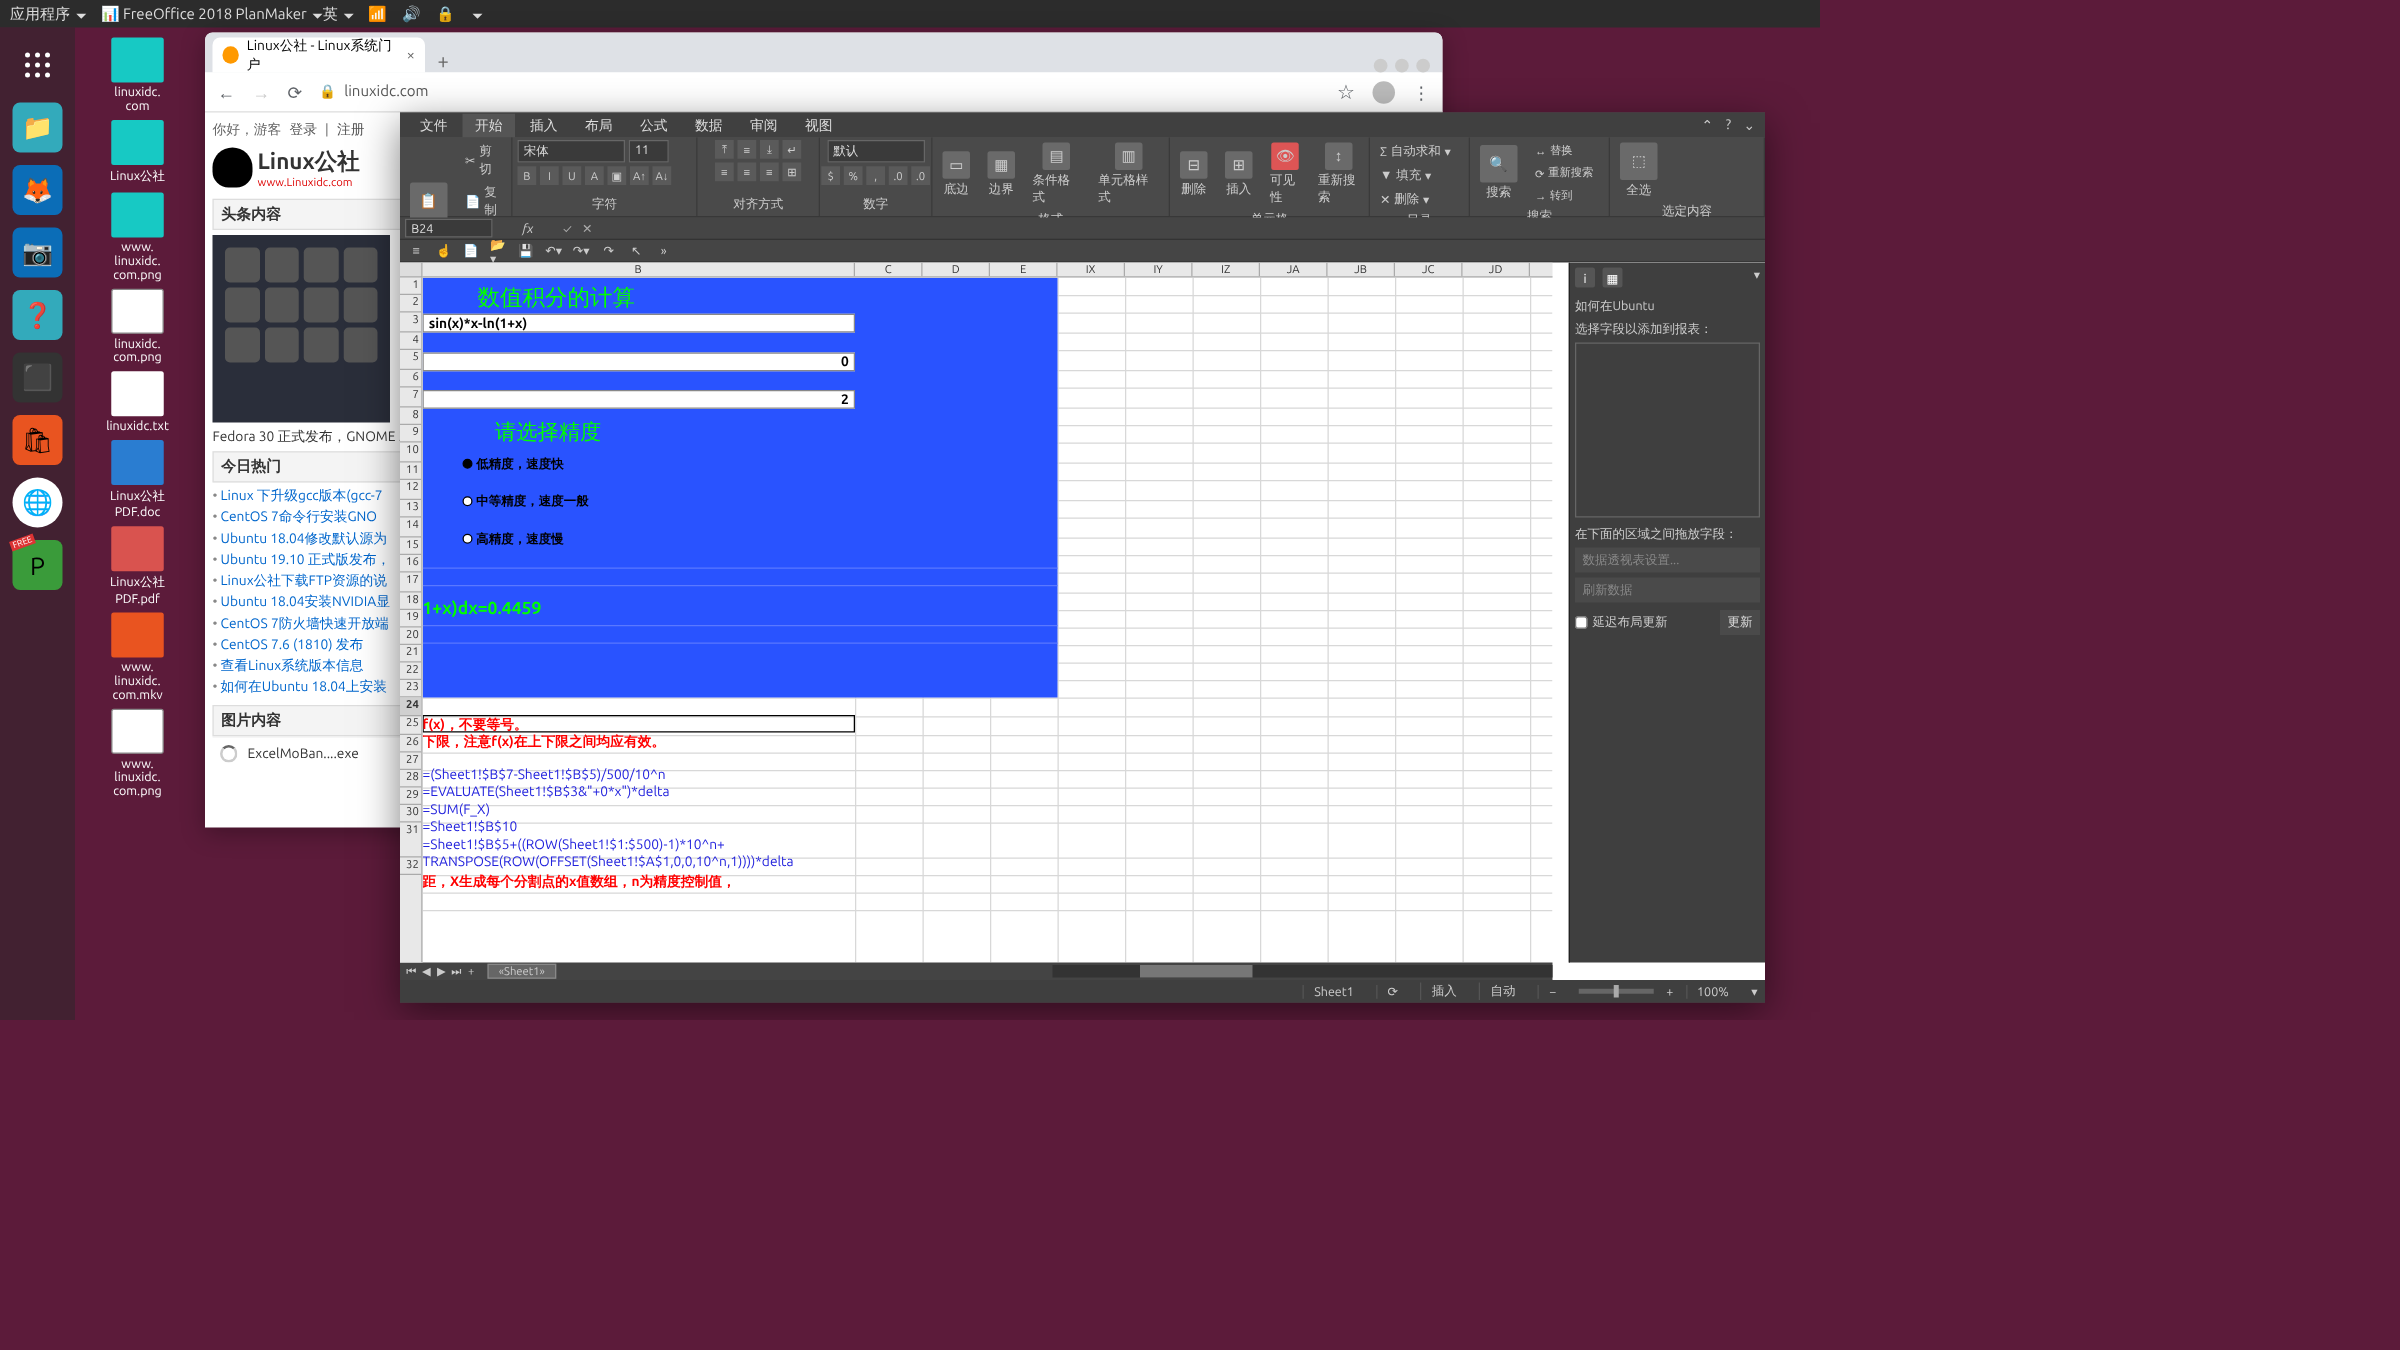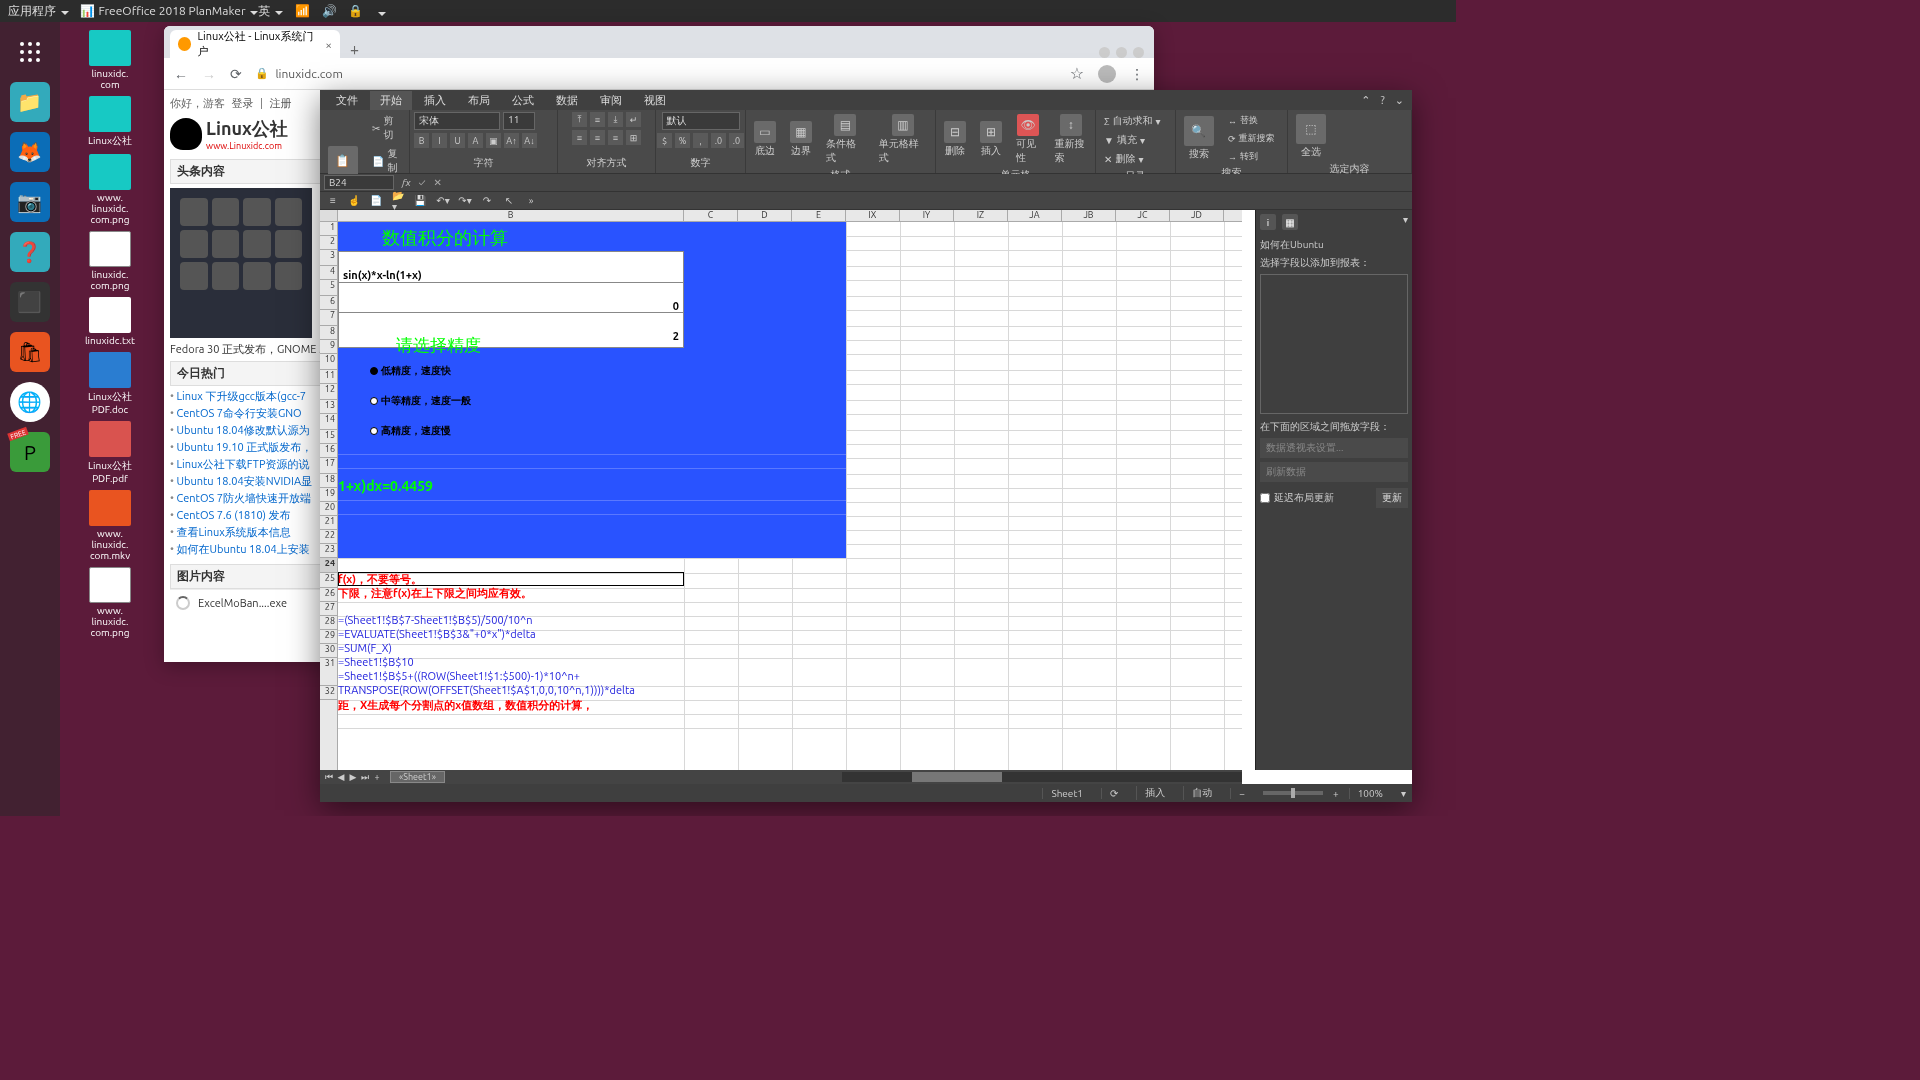--- a/index.html
+++ b/index.html
@@ -86,21 +86,21 @@
 .rbtn { color: #ccc; font-size: 10px; display: flex; flex-direction: column; align-items: center; gap: 1px; padding: 2px 4px; }
 .rbtn .ico { width: 22px; height: 22px; background: #6a6a6a; border-radius: 2px; display:flex;align-items:center;justify-content:center;font-size:12px; }
 .rbtn.big .ico { width: 30px; height: 30px; }
 .rsel { background: #3a3a3a; color: #ddd; font-size: 10px; padding: 1px 4px; border: 1px solid #666; }
 .fontname { width: 86px; } .fontsize { width: 32px; }
 .minibtns { display: flex; gap: 3px; }
 .minibtn { width: 15px; height: 15px; background: #5a5a5a; color: #ccc; font-size: 9px; display:flex;align-items:center;justify-content:center; }
 
 .cellref-row { height: 18px; background: #454545; display: flex; align-items: center; border-bottom: 1px solid #333; }
 .cellref { width: 70px; background: #3a3a3a; color: #ddd; font-size: 10px; padding: 1px 4px; border: 1px solid #666; margin: 0 4px; }
-.fx { color: #ccc; font-size: 10px; font-style: italic; margin: 0 4px; }
+.fx { color: #ccc; font-size: 10px; font-style: italic; margin: 0 20px; }
 .fbar-btns { display:flex; gap:8px; color:#aaa; font-size:10px; margin-left:4px;}
 
 .qat { height: 18px; background: #454545; display: flex; align-items: center; gap: 8px; padding: 0 6px; border-bottom: 1px solid #333; }
 .qat .qb { width: 14px; height: 14px; color: #ccc; font-size: 10px; display:flex;align-items:center;justify-content:center; }
 
 .sheet-area { flex: 1; display: flex; background: #fff; position: relative; overflow: hidden; }
 .colheads { position: absolute; top: 0; left: 18px; right: 170px; height: 12px; background: #e8e8e8; display: flex; border-bottom: 1px solid #aaa; z-index:2;}
 .ch { border-right: 1px solid #aaa; text-align: center; font-size: 9px; color: #333; }
 .ch.b { width: 346px; } .ch.col { width: 54px; }
 .rowheads { position: absolute; top: 12px; left: 0; width: 18px; bottom: 14px; background: #e8e8e8; border-right: 1px solid #aaa; z-index:2;}
@@ -108,21 +108,21 @@
 .rh.sel { background: #d0d0d0; font-weight: bold; }
 .corner { position:absolute; top:0;left:0;width:18px;height:12px;background:#ddd;border-right:1px solid #aaa;border-bottom:1px solid #aaa;z-index:3;}
 
 .grid { position: absolute; top: 12px; left: 18px; right: 170px; bottom: 14px; overflow: hidden; }
 .grid-bg { position: absolute; inset: 0; }
 .gc-v { position: absolute; top: 0; bottom: 0; border-right: 1px solid #d8d8d8; }
 .gc-h { position: absolute; left: 0; right: 0; border-bottom: 1px solid #d8d8d8; }
 .bluearea { position: absolute; top: 0; left: 0; width: 508px; height: 336px; background: #2953ff; }
 .titletxt { position: absolute; top: 4px; left: 44px; color: #0f0; font-size: 18px; font-family: serif; }
 .subtitletxt { position: absolute; top: 112px; left: 58px; color: #0f0; font-size: 17px; font-family: serif; }
-.whitecell { position: absolute; left: 0; width: 346px; background: #fff; border: 1px solid #888; font-size: 11px; padding: 17px 4px; font-weight: bold; }
+.whitecell { position: absolute; left: 0; width: 346px; background: #fff; border: 1px solid #888; font-size: 11px; padding: 1px 4px; font-weight: bold; }
 .wc1 { top: 29px; height: 15px; }
 .wc2 { top: 60px; height: 15px; text-align: right; }
 .wc3 { top: 90px; height: 15px; text-align: right; }
 .radio-row { position: absolute; left: 32px; font-size: 10px; display: flex; align-items: center; gap: 3px; font-weight:bold;}
 .radio-dot { width: 8px; height: 8px; border-radius: 50%; background: #fff; border: 1px solid #000; }
 .result { position: absolute; top: 256px; left: 0; color: #0f0; font-size: 14px; font-weight: bold; }
 .bline { position:absolute; left:0; width:508px; border-top:1px solid #5a78ff; }
 
 .selrow { position: absolute; top: 350px; left: 0; width: 346px; height: 14px; border: 1px solid #000; }
 .redtxt { position: absolute; left: 0; color: #f00; font-size: 11px; font-weight: bold; }
@@ -636,21 +636,21 @@
       <div class="bline" style="top:292px"></div>
       <div class="selrow"></div>
       <div class="redtxt" style="top:350px">f(x)，不要等号。</div>
       <div class="redtxt" style="top:364px">下限，注意f(x)在上下限之间均应有效。</div>
       <div class="bluetxt" style="top:392px">=(Sheet1!$B$7-Sheet1!$B$5)/500/10^n</div>
       <div class="bluetxt" style="top:406px">=EVALUATE(Sheet1!$B$3&amp;"+0*x")*delta</div>
       <div class="bluetxt" style="top:420px">=SUM(F_X)</div>
       <div class="bluetxt" style="top:434px">=Sheet1!$B$10</div>
       <div class="bluetxt" style="top:448px">=Sheet1!$B$5+((ROW(Sheet1!$1:$500)-1)*10^n+</div>
       <div class="bluetxt" style="top:462px">TRANSPOSE(ROW(OFFSET(Sheet1!$A$1,0,0,10^n,1))))*delta</div>
-      <div class="redtxt" style="top:476px">距，X生成每个分割点的x值数组，数值积分的计算，</div>
+      <div class="redtxt" style="top:476px">距，X生成每个分割点的x值数组，n为精度控制值，</div>
     </div>
 
     <div class="sidepanel">
       <div class="sp-icons">
         <div class="si">i</div>
         <div class="si">▦</div>
         <span style="margin-left:auto">▾</span>
       </div>
       <div class="sp-h">如何在Ubuntu</div>
       <div class="sp-h">选择字段以添加到报表：</div>

